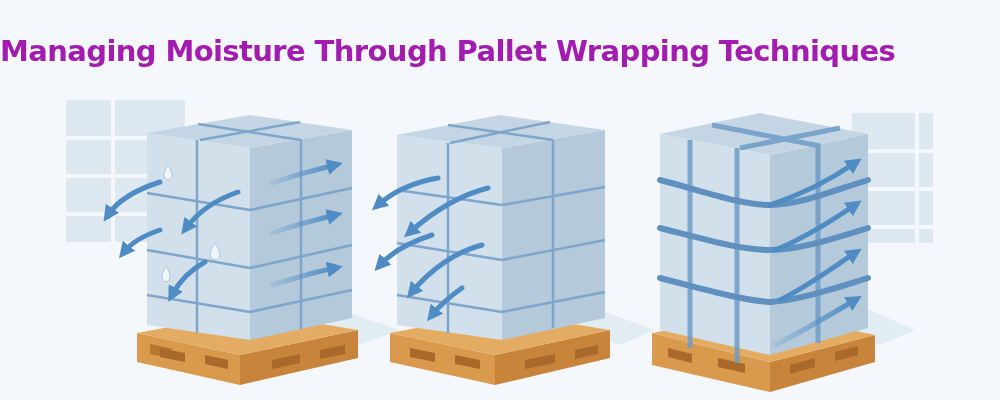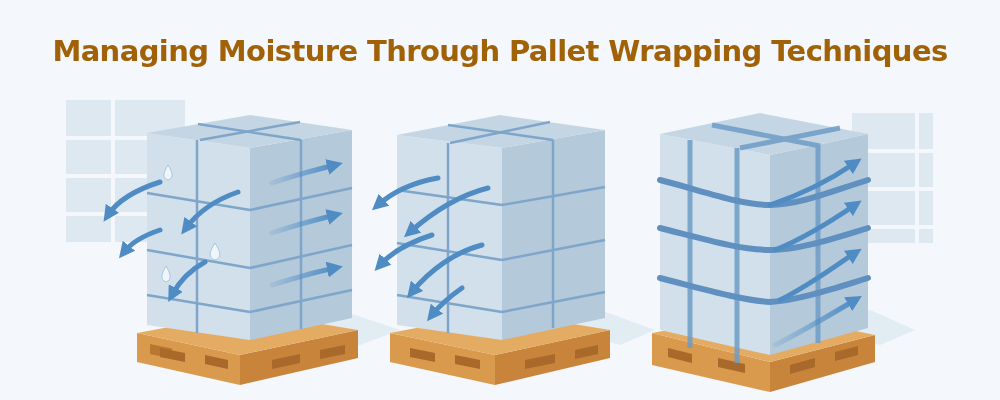--- a/index.html
+++ b/index.html
@@ -1,17 +1,17 @@
 <!DOCTYPE html>
 <html><head>
 <meta charset="utf-8">
 <style>
   html, body { margin:0; padding:0; }
   body { width:1000px; height:400px; background:#f4f7fb; overflow:hidden; position:relative; font-family:"DejaVu Sans", sans-serif; }
-  .title { position:absolute; top:34px; left:0; width:1000px; text-align:center; font-family:"DejaVu Sans", sans-serif; font-weight:bold; font-size:29px; letter-spacing:-0.6px; color:#a16207; }
+  .title { position:absolute; top:34px; left:0; width:1000px; text-align:left; font-family:"DejaVu Sans", sans-serif; font-weight:bold; font-size:29px; letter-spacing:-0.6px; color:#a21caf; }
   .scene { position:absolute; left:0; top:95px; width:1000px; height:305px; }
   svg { position:absolute; left:0; top:0; }
 </style>
 </head>
 <body>
 
 <div class="title">Managing Moisture Through Pallet Wrapping Techniques</div>
 
 <div class="scene">
 <svg width="1000" height="305" viewBox="0 95 1000 305" xmlns="http://www.w3.org/2000/svg">

